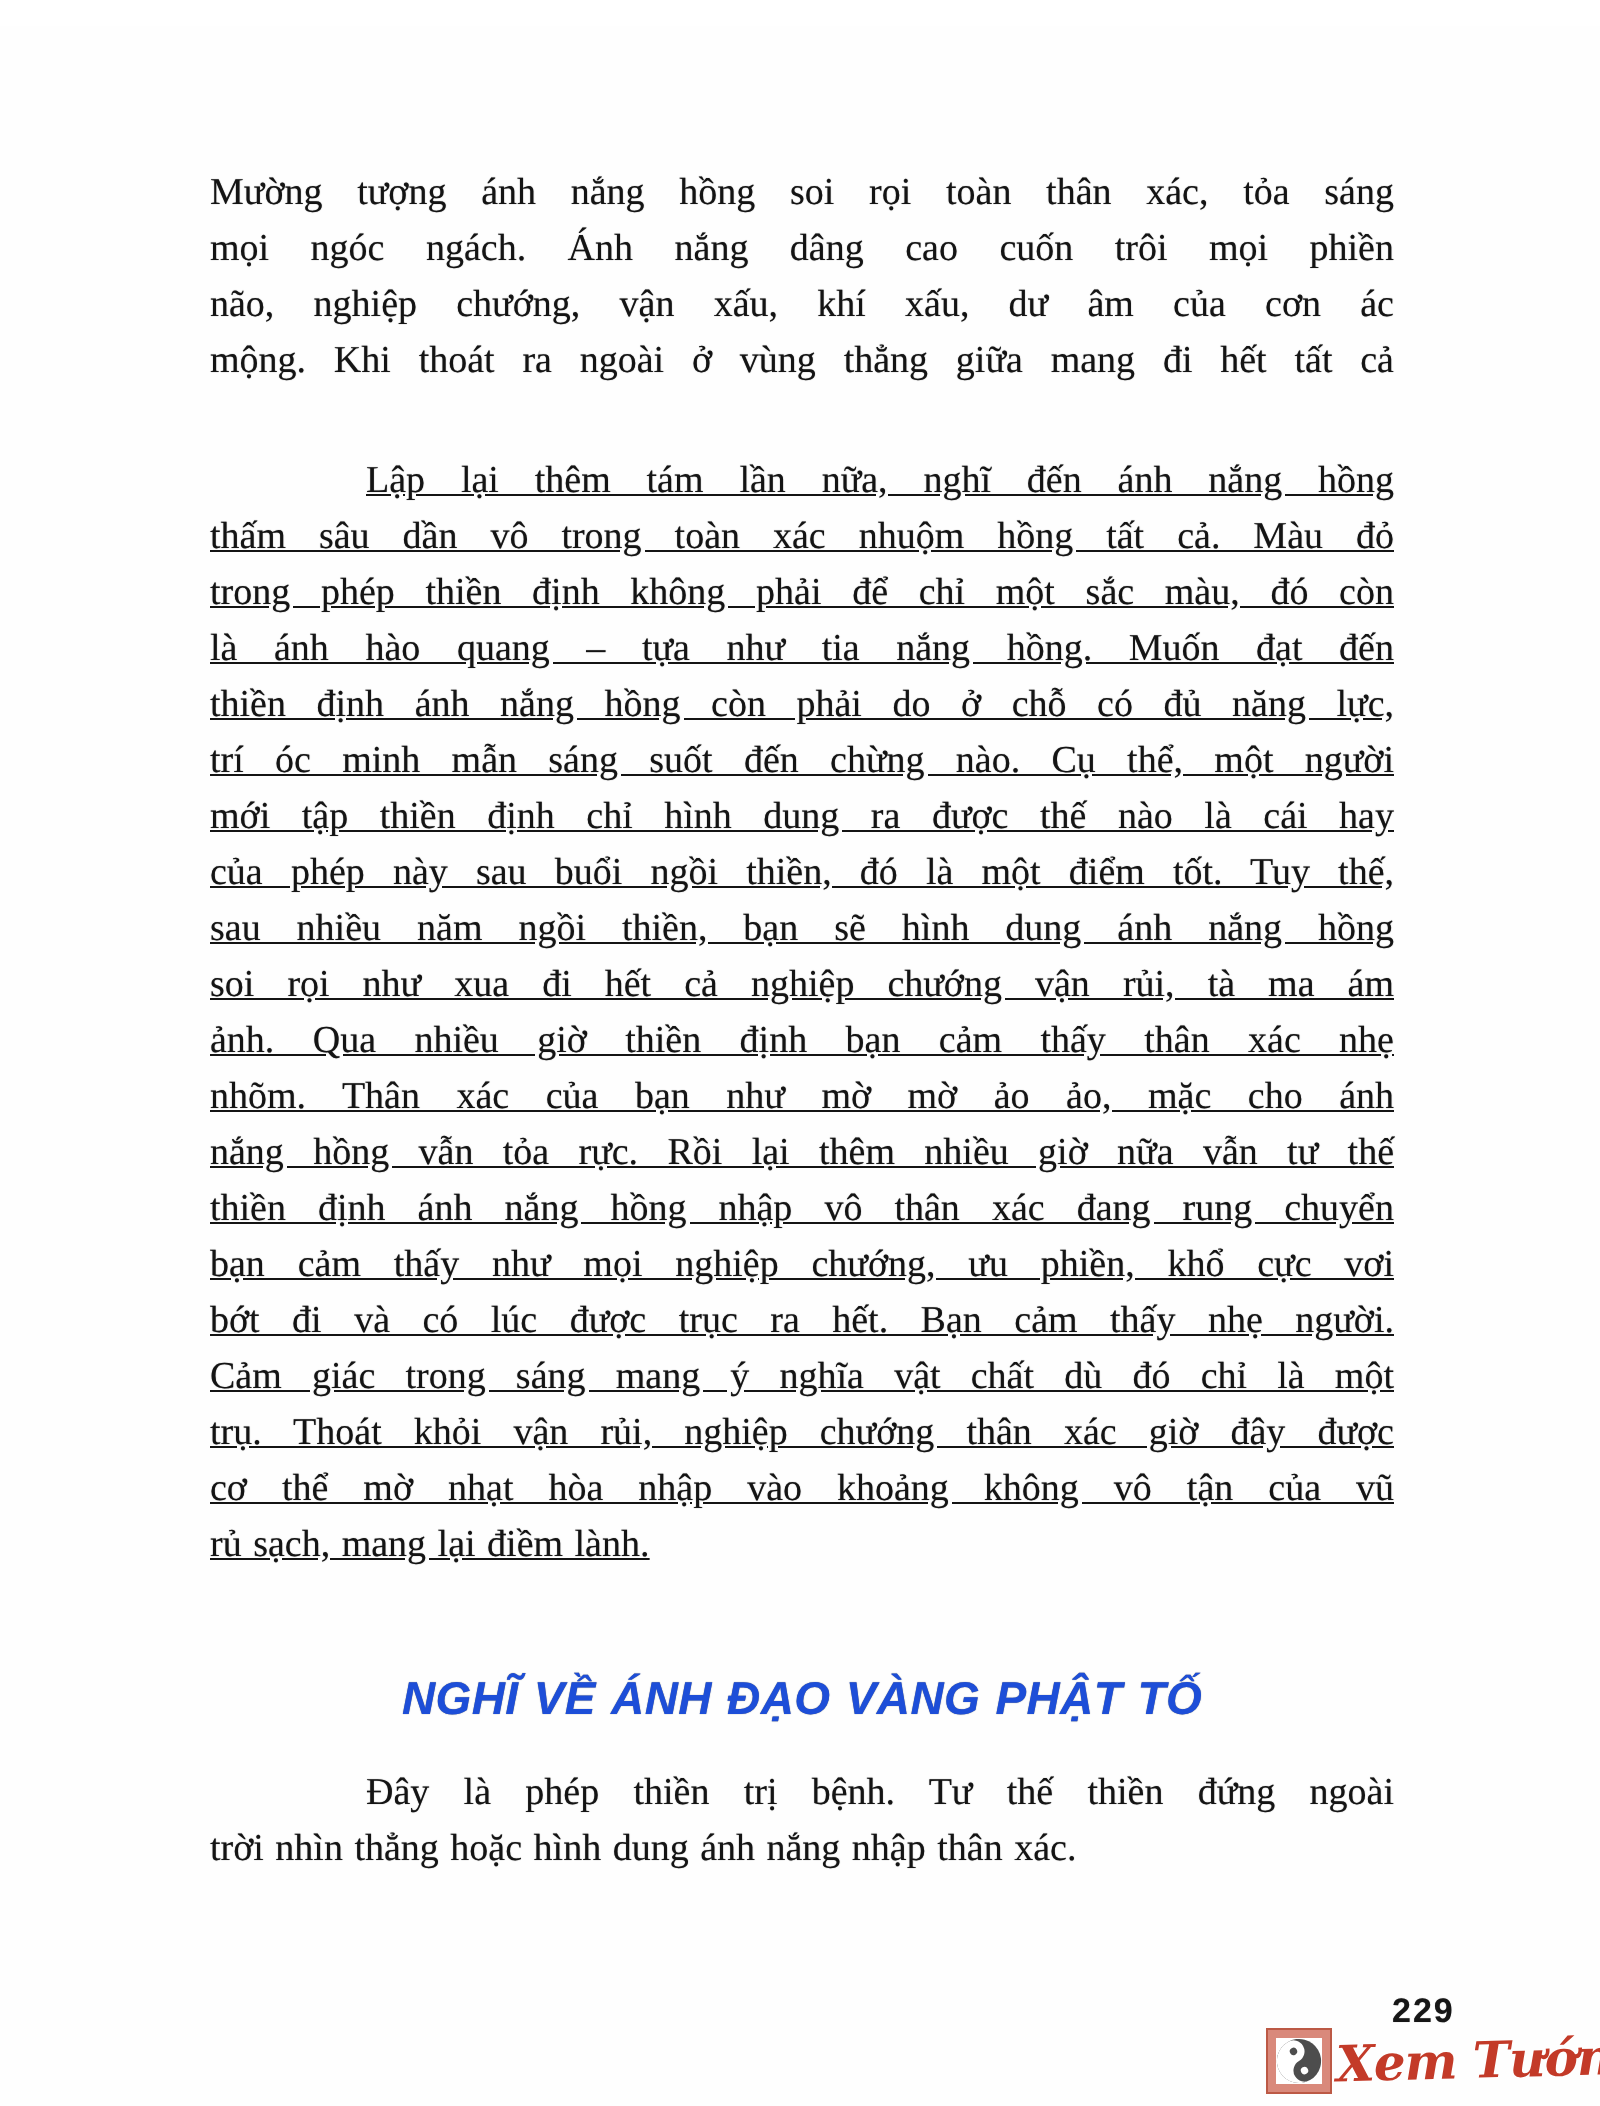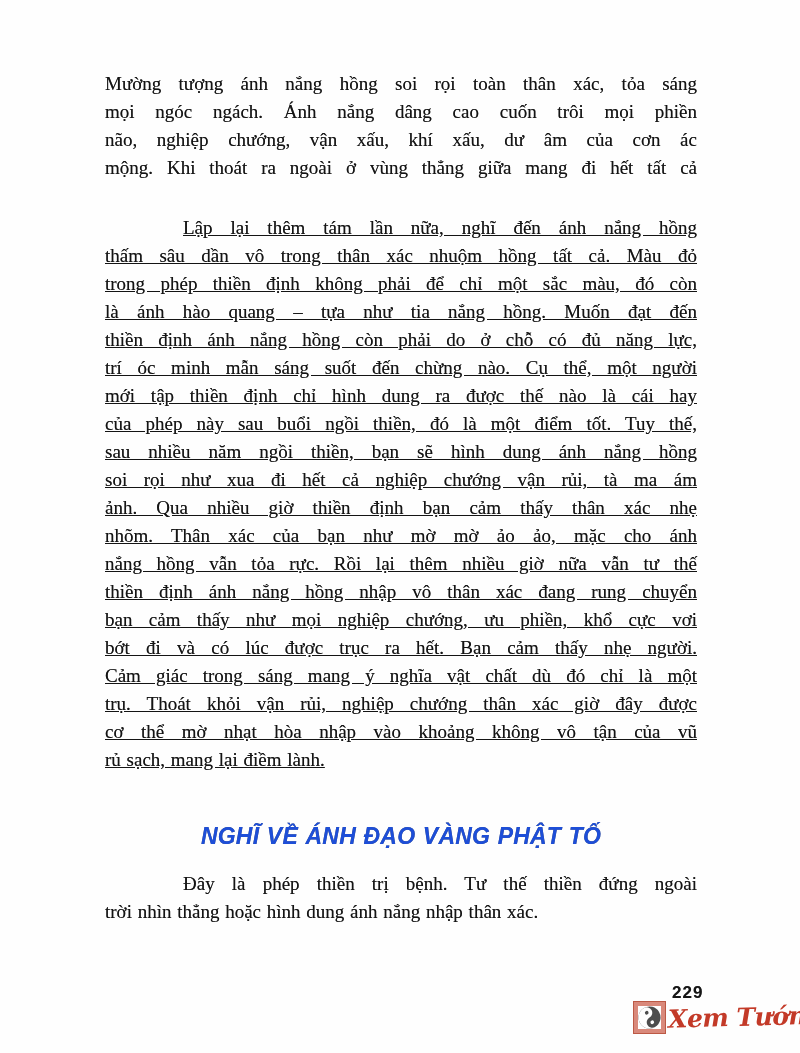--- a/index.html
+++ b/index.html
@@ -2,21 +2,21 @@
 <html lang="vi"><head>
 <meta charset="utf-8">
 <style>
   html,body{margin:0;padding:0;}
   body{
     width:800px;height:1053px;position:relative;overflow:hidden;
     background:#ffffff;
     font-family:"Liberation Serif", serif;
   }
   .page{
-    position:absolute;inset:0;background:#fefefe;
+    position:absolute;inset:0;background:#fefefe;margin-top:13px;
   }
   .text-col{
     position:absolute;left:105px;top:70px;width:592px;
     color:#141414;
     font-size:19px;line-height:28px;
     text-shadow:0 0 .5px rgba(0,0,0,.55);
     word-spacing:1px;
   }
   .para{margin:0;}
   .para + .para{margin-top:32px;text-decoration:underline;}
@@ -32,21 +32,21 @@
     font-family:"Liberation Sans", sans-serif;
     font-style:italic;
     font-weight:700;
     font-size:23px;
     line-height:32px;
     color:#1d4ed8;
     letter-spacing:.2px;
     text-shadow:0 0 .5px rgba(0,0,0,.6);
   }
   .page-number{
-    position:absolute;left:672px;top:983px;
+    position:absolute;left:696px;top:983px;
     font-family:"Liberation Sans", sans-serif;
     font-weight:700;font-size:17px;color:#161616;
     letter-spacing:1px;
     text-shadow:0 0 .4px rgba(0,0,0,.5);
   }
   .watermark{
     position:absolute;left:632px;top:999px;width:165px;height:42px;
   }
   .logo-frame{
     position:absolute;left:2px;top:3px;width:23px;height:23px;
@@ -73,21 +73,21 @@
 
   <div class="text-col" id="text-col">
       <div class="para">
         <div class="ln firstline">Mường tượng ánh nắng hồng soi rọi toàn thân xác, tỏa sáng</div>
         <div class="ln">mọi ngóc ngách. Ánh nắng dâng cao cuốn trôi mọi phiền</div>
         <div class="ln">não, nghiệp chướng, vận xấu, khí xấu, dư âm của cơn ác</div>
         <div class="ln">mộng. Khi thoát ra ngoài ở vùng thẳng giữa mang đi hết tất cả</div>
       </div>
       <div class="para indent">
         <div class="ln firstline">Lập lại thêm tám lần nữa, nghĩ đến ánh nắng hồng</div>
-        <div class="ln">thấm sâu dần vô trong thân xác nhuộm hồng tất cả. Màu đỏ</div>
+        <div class="ln">thấm sâu dần vô trong toàn xác nhuộm hồng tất cả. Màu đỏ</div>
         <div class="ln">trong phép thiền định không phải để chỉ một sắc màu, đó còn</div>
         <div class="ln">là ánh hào quang – tựa như tia nắng hồng. Muốn đạt đến</div>
         <div class="ln">thiền định ánh nắng hồng còn phải do ở chỗ có đủ năng lực,</div>
         <div class="ln">trí óc minh mẫn sáng suốt đến chừng nào. Cụ thể, một người</div>
         <div class="ln">mới tập thiền định chỉ hình dung ra được thế nào là cái hay</div>
         <div class="ln">của phép này sau buổi ngồi thiền, đó là một điểm tốt. Tuy thế,</div>
         <div class="ln">sau nhiều năm ngồi thiền, bạn sẽ hình dung ánh nắng hồng</div>
         <div class="ln">soi rọi như xua đi hết cả nghiệp chướng vận rủi, tà ma ám</div>
         <div class="ln">ảnh. Qua nhiều giờ thiền định bạn cảm thấy thân xác nhẹ</div>
         <div class="ln">nhõm. Thân xác của bạn như mờ mờ ảo ảo, mặc cho ánh</div>

